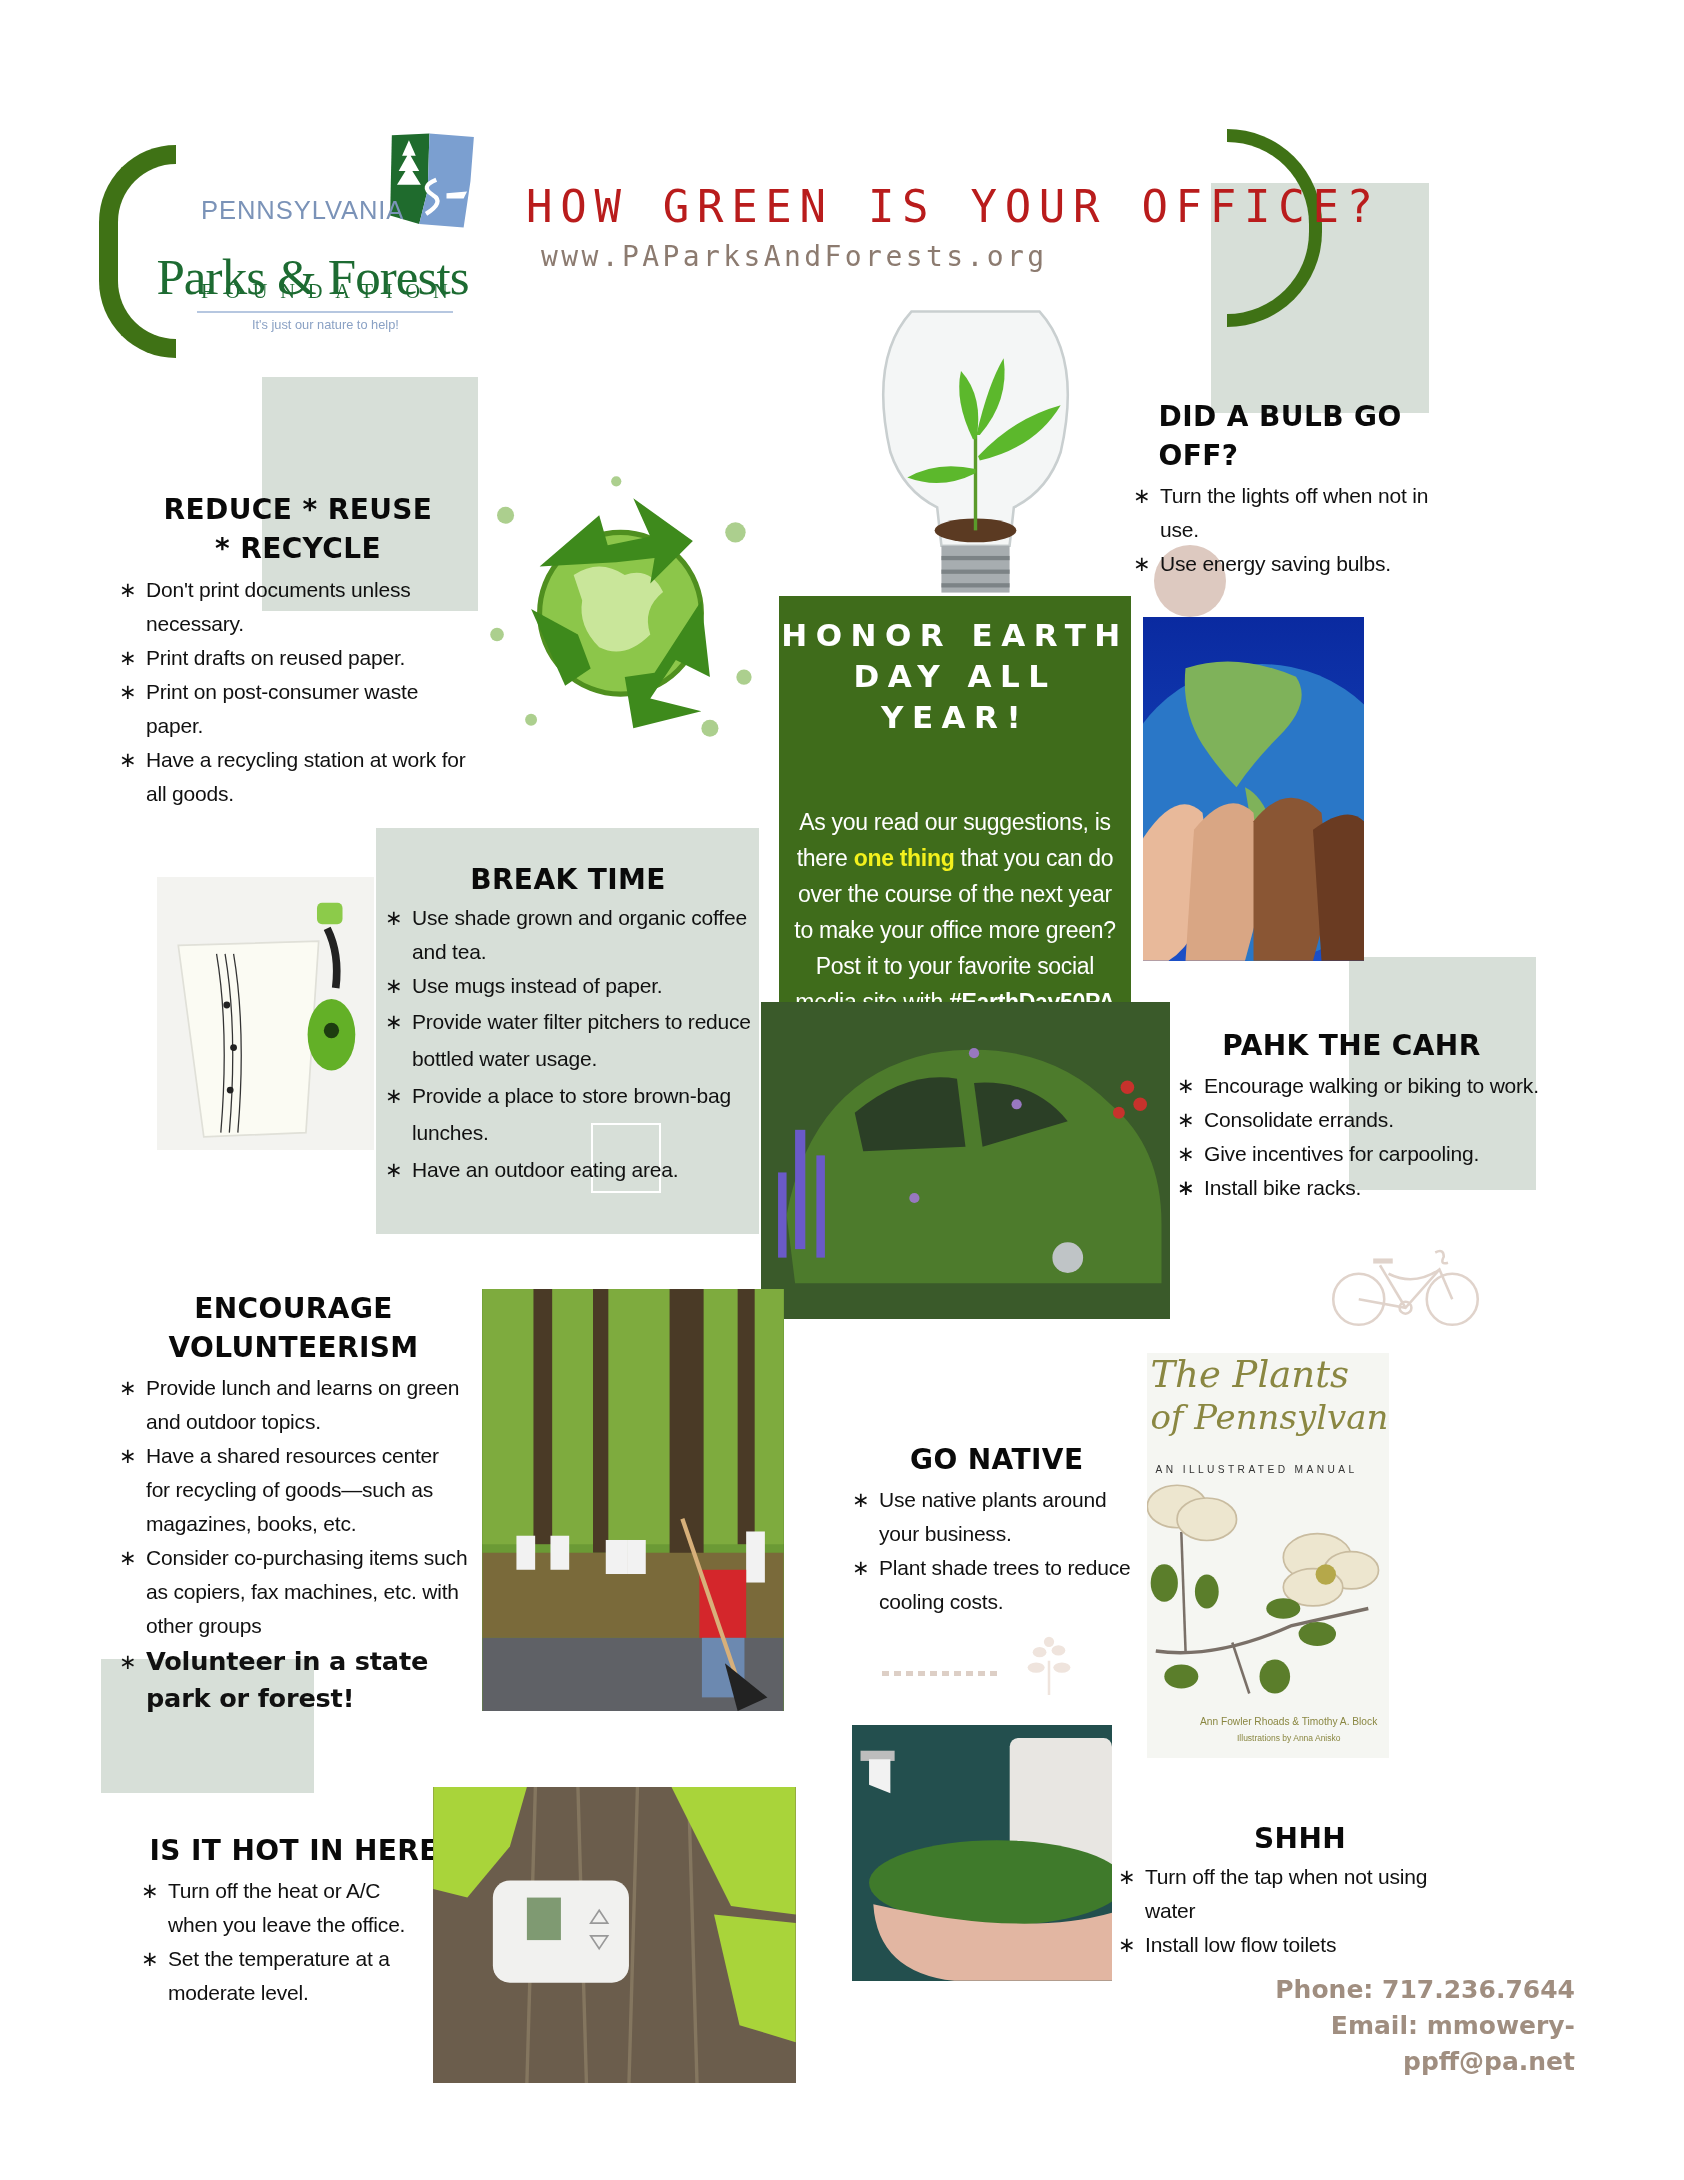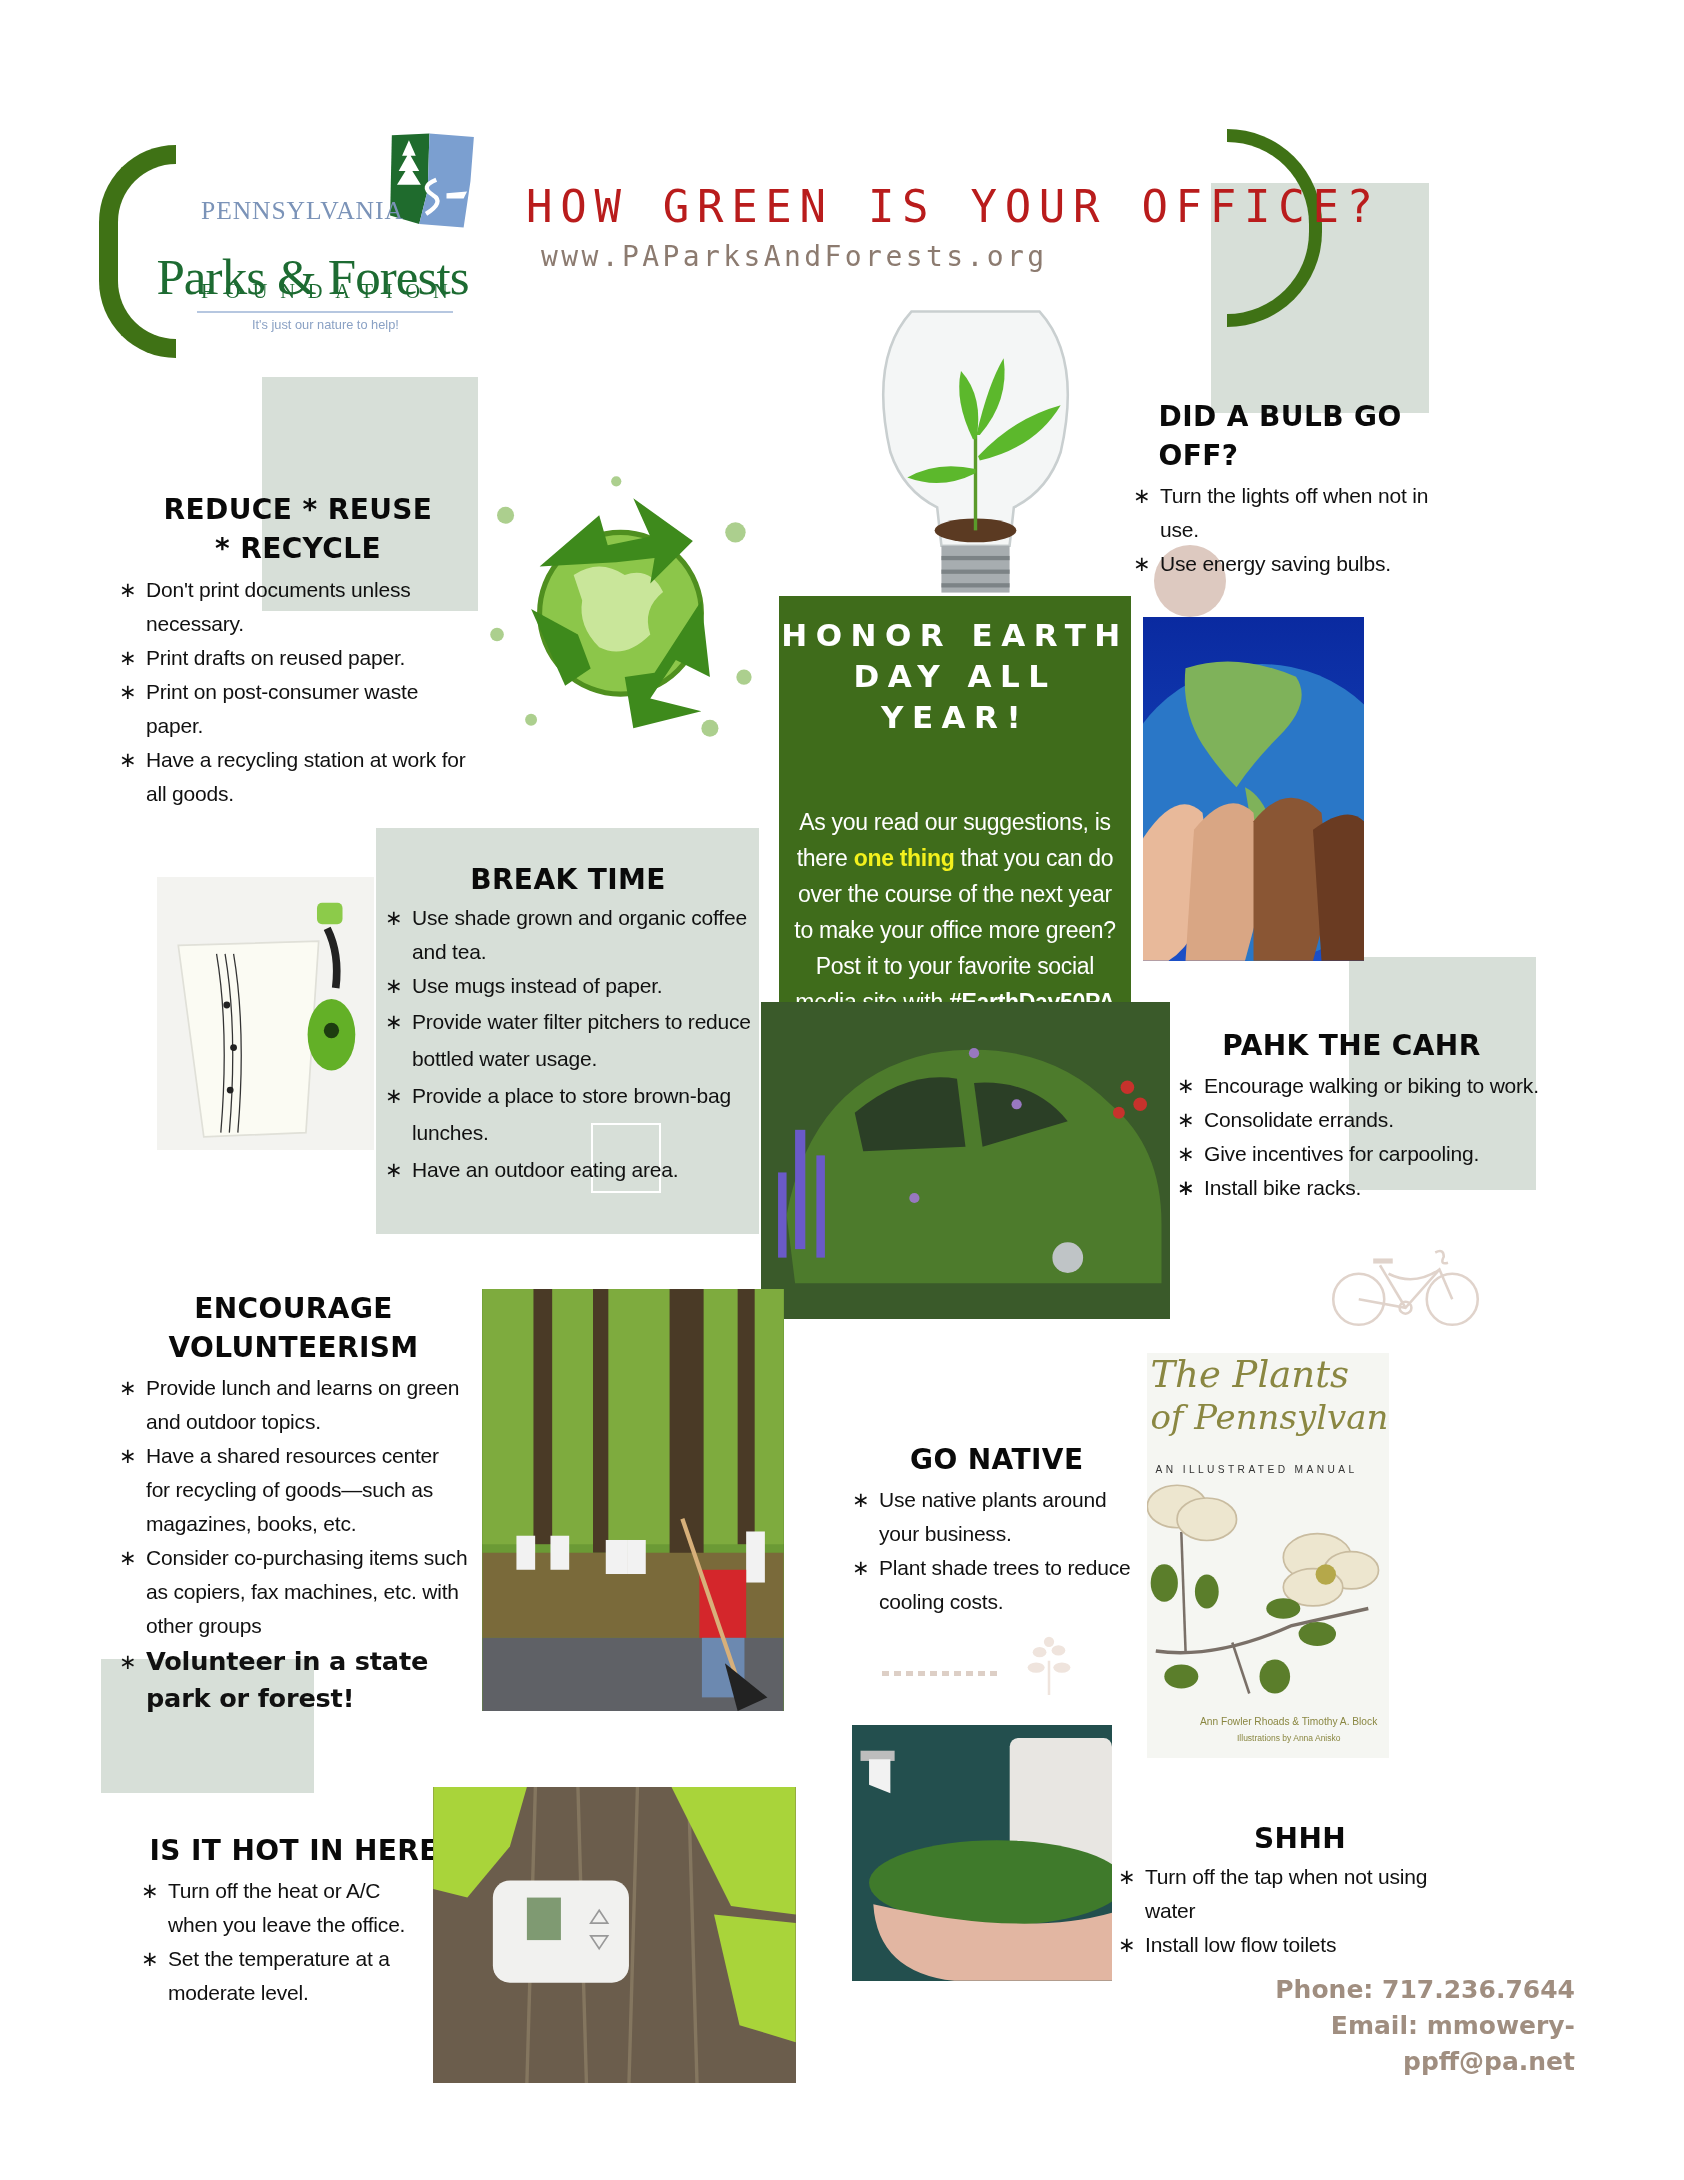--- a/index.html
+++ b/index.html
@@ -37,21 +37,21 @@
 <div class="bracket-r"></div>
 
 <div class="abs" style="left:153px;top:128px;width:366px;height:209px;">
   <svg class="abs" style="left:232px;top:1.7px;" width="94" height="101" viewBox="0 0 110 118">
     <path d="M8 6 L52 4 L50 70 L40 110 L6 100 Z" fill="#1f6b2d"></path>
     <path d="M52 4 L104 8 L100 60 L92 114 L40 110 L50 70 Z" fill="#7b9fd0"></path>
     <path d="M28 12 L20 30 L26 30 L16 48 L24 48 L14 64 L42 64 L32 48 L40 48 L30 30 L36 30 Z" fill="#fff"></path>
     <path d="M60 58 Q40 66 56 76 Q70 84 48 98" stroke="#fff" stroke-width="5" fill="none"></path>
     <path d="M72 74 L96 72 L92 80 L72 80 Z" fill="#fff"></path>
   </svg>
-  <div class="abs" style="left:48px;top:68px;font-family:Liberation Serif, serif;font-size:25.6px;color:#7b93b8;letter-spacing:0.9px;">PENNSYLVANIA</div>
+  <div class="abs" style="left:48px;top:68px;font-family:Liberation Sans, sans-serif;font-size:25.6px;color:#7b93b8;letter-spacing:0.9px;">PENNSYLVANIA</div>
   <div class="abs" style="left:3.4px;top:92px;font-family:'Liberation Serif',serif;font-size:51px;color:#1d6b32;letter-spacing:-0.9px;white-space:nowrap;margin-top:28px;">Parks &amp; Forests</div>
   <div class="abs" style="left:48px;top:152px;font-family:'Liberation Serif',serif;font-size:20.4px;color:#1d6b32;letter-spacing:12.8px;">FOUNDATION</div>
   <div class="abs" style="left:44px;top:183px;width:256px;height:1.7px;background:#b6c7e0;"></div>
   <div class="abs" style="left:99px;top:189px;font-size:12.8px;color:#8aa1c4;">It's just our nature to help!</div>
 </div>
 
 <div class="abs title" style="left:526px;top:181px;white-space:nowrap;">HOW GREEN IS YOUR OFFICE?</div>
 <div class="abs url" style="left:541px;top:240px;white-space:nowrap;">www.PAParksAndForests.org</div>
 
 <div class="abs" style="left:119px;top:490px;width:358px;">

